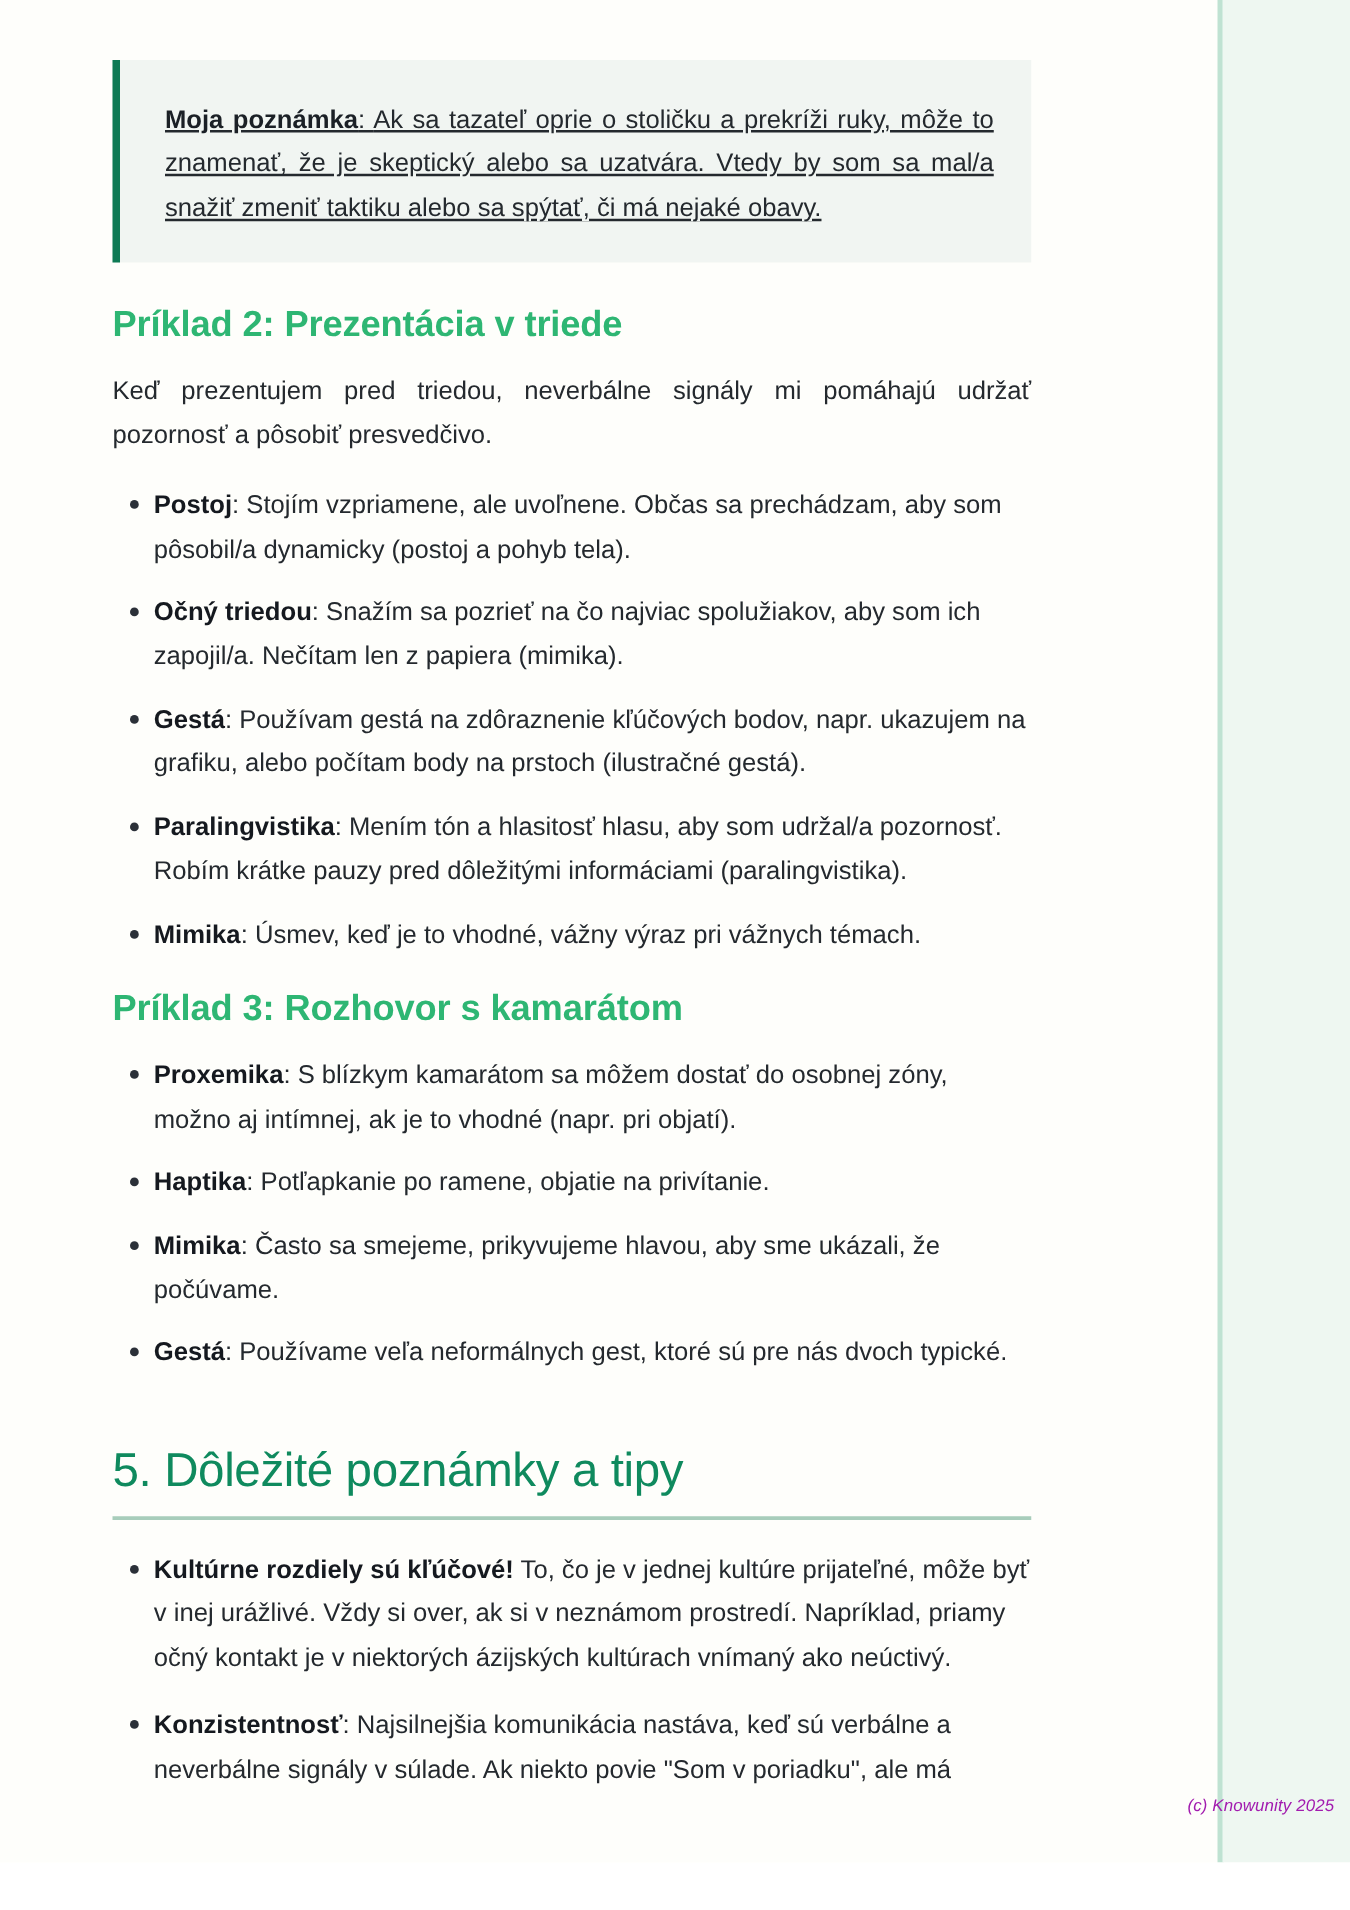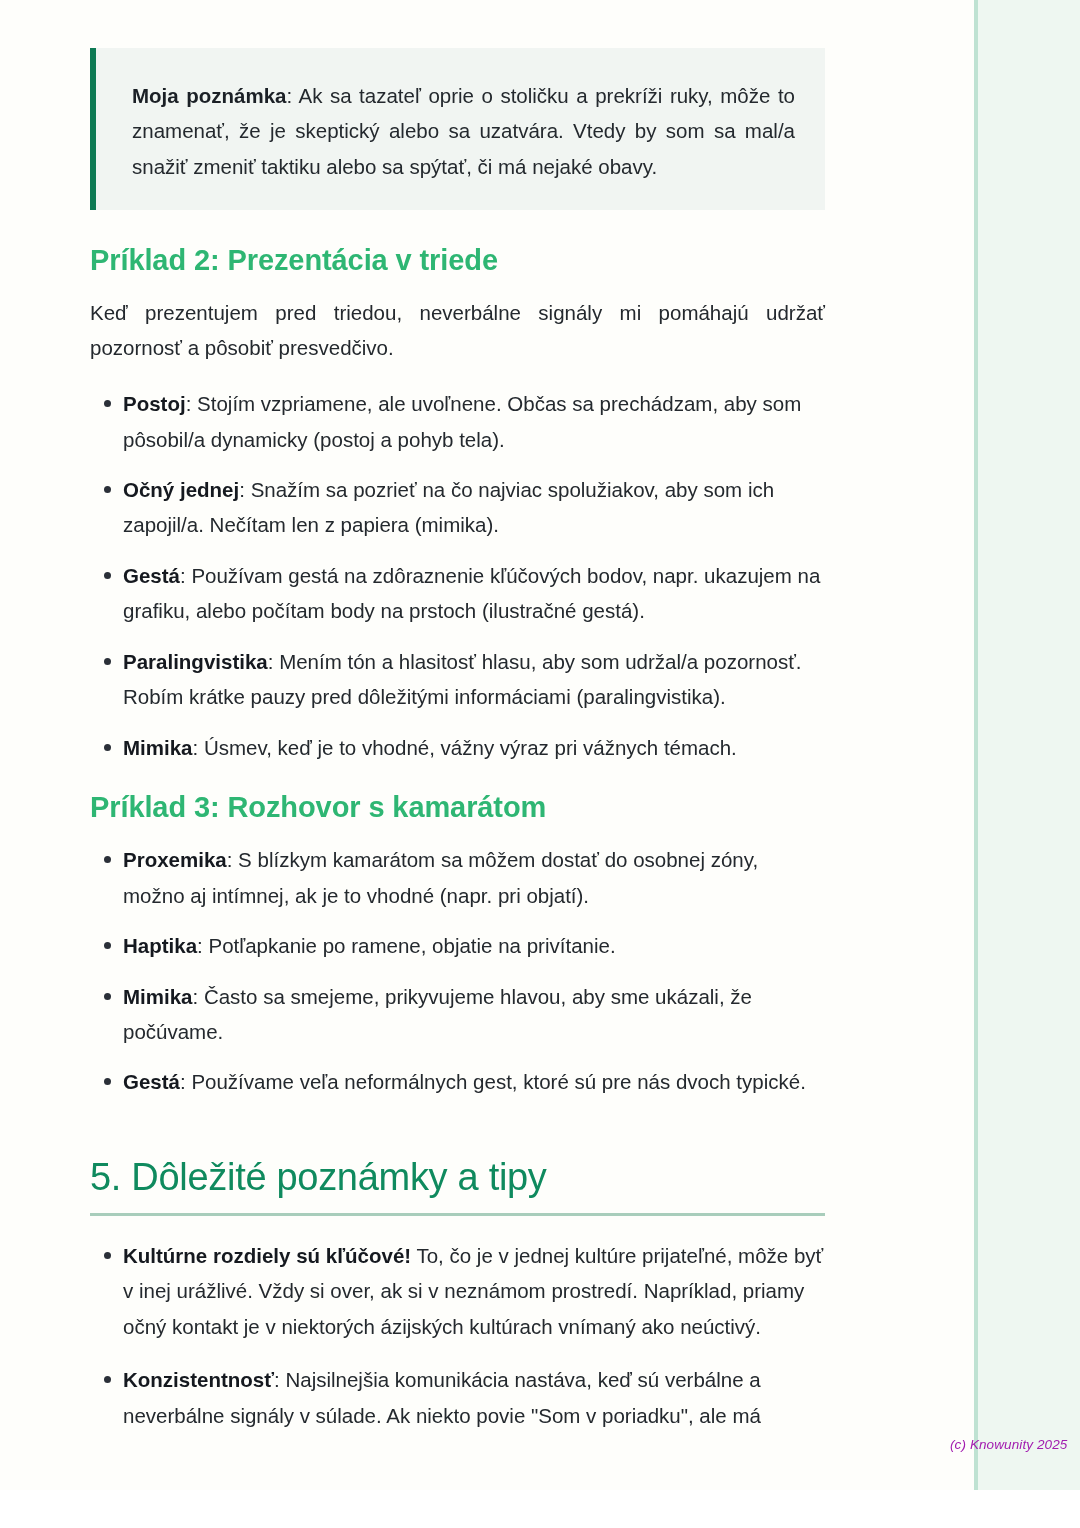--- a/index.html
+++ b/index.html
@@ -66,20 +66,21 @@
     width: 735px;
     margin-bottom: 34px;
   }
   .callout p {
     margin: 0;
     font-size: 20.5px;
     line-height: 1.72;
     color: #24292e;
     text-align: justify;
     text-justify: inter-word;
+    text-decoration: underline;
   }
   .callout strong { font-weight: 700; color: #1b2026; }
 
   
   h2.sub-heading {
     font-size: 29px;
     font-weight: 700;
     color: #2eb673;
     margin: 0 0 18px 0;
     letter-spacing: -0.1px;
@@ -164,21 +165,21 @@
 
     <div class="callout">
       <p><strong>Moja poznámka</strong><span>: </span><span>Ak sa tazateľ oprie o stoličku a prekríži ruky, môže to znamenať, že je skeptický alebo sa uzatvára. Vtedy by som sa mal/a snažiť zmeniť taktiku alebo sa spýtať, či má nejaké obavy.</span></p>
     </div>
 
     <h2 class="sub-heading">Príklad 2: Prezentácia v triede</h2>
     <p class="body-text">Keď prezentujem pred triedou, neverbálne signály mi pomáhajú udržať pozornosť a pôsobiť presvedčivo.</p>
 
     <ul class="bullets">
       <li><strong>Postoj</strong><span>: </span><span>Stojím vzpriamene, ale uvoľnene. Občas sa prechádzam, aby som pôsobil/a dynamicky (postoj a pohyb tela).</span></li>
-      <li><strong>Očný jednej</strong><span>: </span><span>Snažím sa pozrieť na čo najviac spolužiakov, aby som ich zapojil/a. Nečítam len z papiera (mimika).</span></li>
+      <li><strong>Očný triedou</strong><span>: </span><span>Snažím sa pozrieť na čo najviac spolužiakov, aby som ich zapojil/a. Nečítam len z papiera (mimika).</span></li>
       <li><strong>Gestá</strong><span>: </span><span>Používam gestá na zdôraznenie kľúčových bodov, napr. ukazujem na grafiku, alebo počítam body na prstoch (ilustračné gestá).</span></li>
       <li><strong>Paralingvistika</strong><span>: </span><span>Mením tón a hlasitosť hlasu, aby som udržal/a pozornosť. Robím krátke pauzy pred dôležitými informáciami (paralingvistika).</span></li>
       <li><strong>Mimika</strong><span>: </span><span>Úsmev, keď je to vhodné, vážny výraz pri vážnych témach.</span></li>
     </ul>
 
     <h2 class="sub-heading">Príklad 3: Rozhovor s kamarátom</h2>
 
     <ul class="bullets">
       <li><strong>Proxemika</strong><span>: </span><span>S blízkym kamarátom sa môžem dostať do osobnej zóny, možno aj intímnej, ak je to vhodné (napr. pri objatí).</span></li>
       <li><strong>Haptika</strong><span>: </span><span>Potľapkanie po ramene, objatie na privítanie.</span></li>

